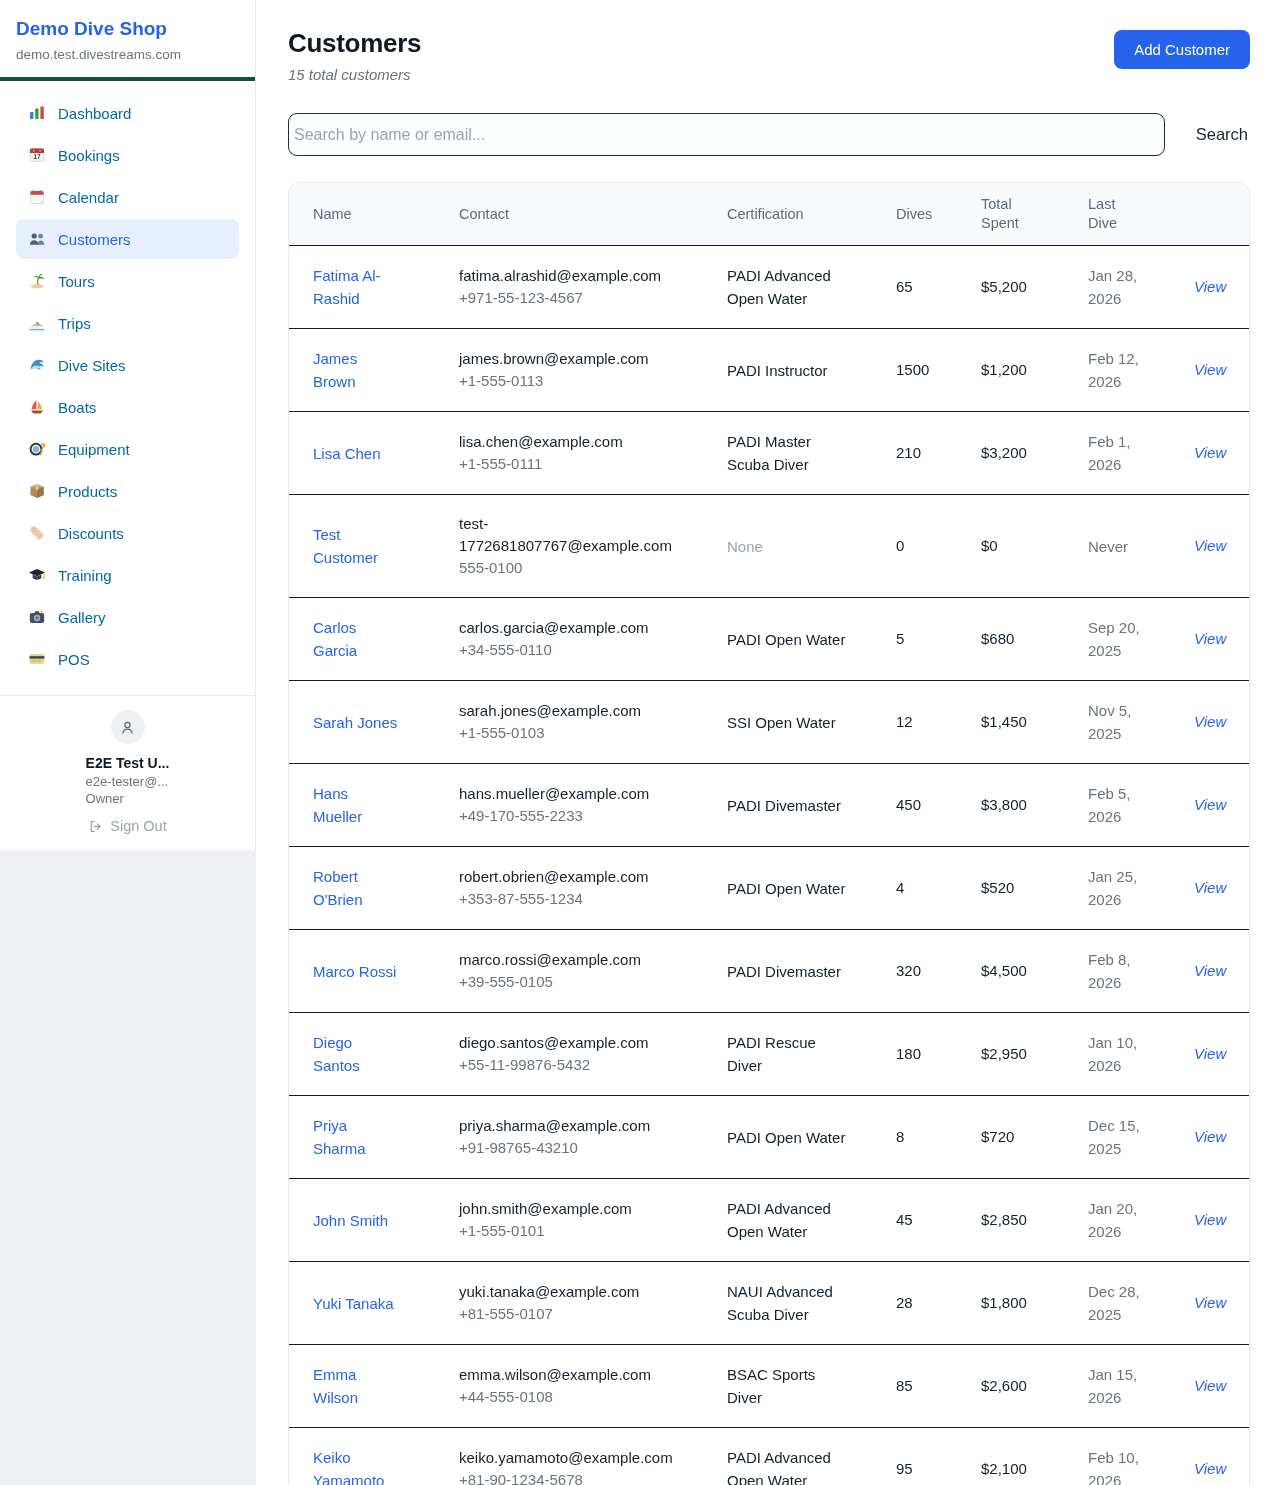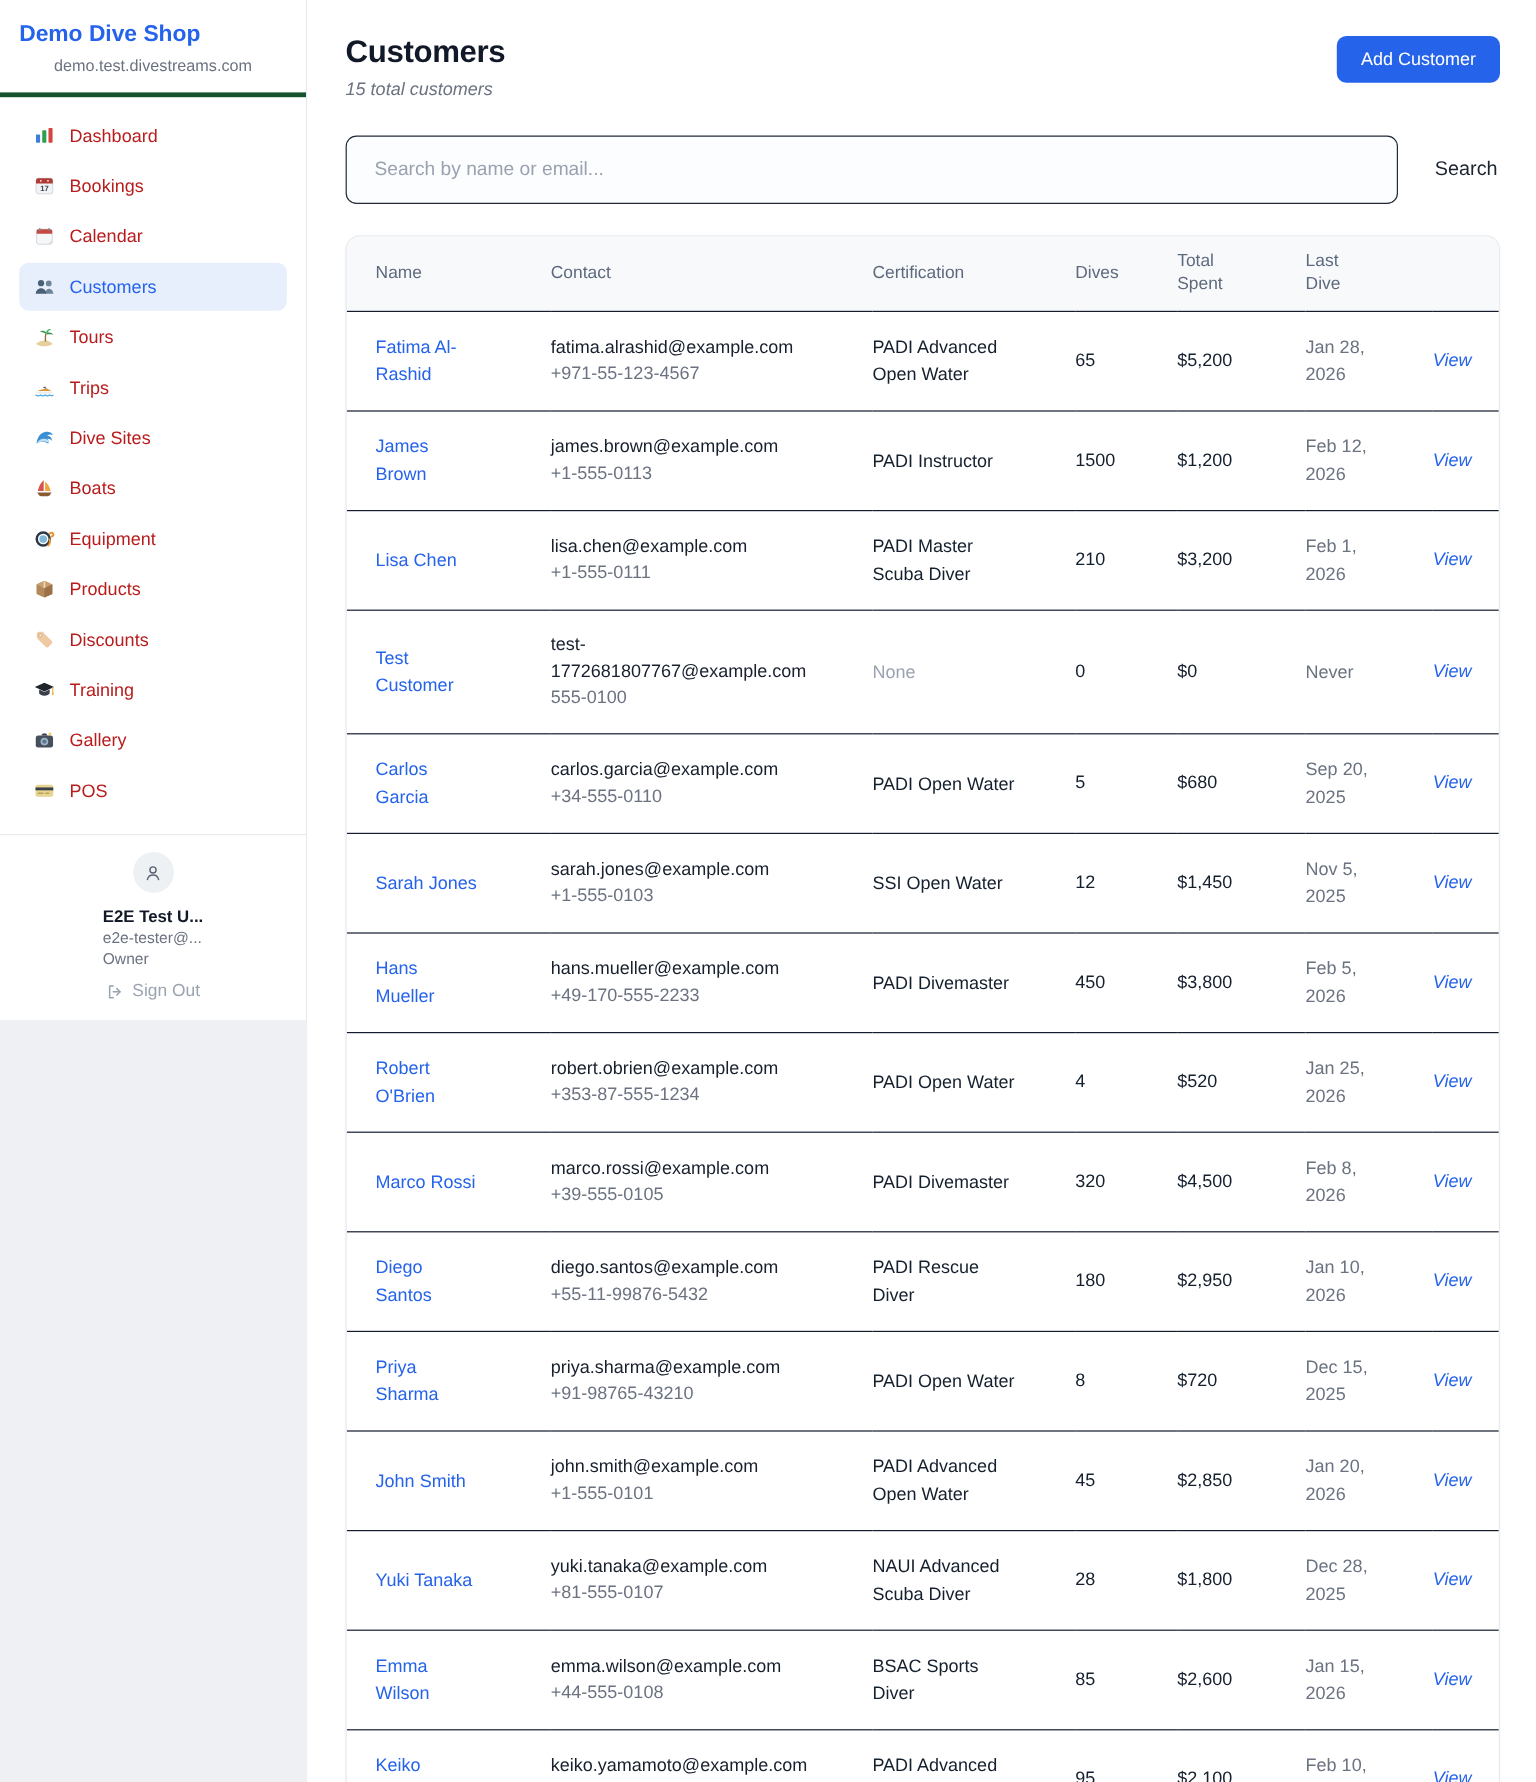--- a/index.html
+++ b/index.html
@@ -12,26 +12,26 @@
   .app { display: flex; align-items: flex-start; width: 1280px; }
 
   
   .sidebar {
     width: 256px; flex: 0 0 256px;
     background: #ffffff;
     border-right: 1px solid #e6e8ee;
   }
   .side-head { padding: 18px 16px 15px; border-bottom: 4px solid #14532d; }
   .shop-name { font-size: 19px; font-weight: 700; color: #2563eb; margin-bottom: 7px; }
-  .shop-domain { font-size: 13.5px; color: #6b7280; text-align: center; }
+  .shop-domain { font-size: 13.5px; color: #6b7280; }
   .side-nav { padding: 12px 16px 14px; list-style: none; }
   .nav-item {
     display: flex; align-items: center; gap: 12px;
     padding: 11px 12px; border-radius: 8px;
-    font-size: 15px; color: #b91c1c;
+    font-size: 15px; color: #0369a1;
     margin-bottom: 2px; cursor: pointer;
   }
   .nav-item.active { background: #e8effc; color: #2563eb; font-weight: 500; }
   .nav-icon { width: 18px; height: 18px; flex: 0 0 18px; display: inline-flex; }
   .nav-icon svg { width: 18px; height: 18px; }
   .side-foot {
     border-top: 1px solid #e9ebef;
     padding: 14px 16px 16px;
     display: flex; align-items: center; gap: 11px; flex-direction: column;
   }
@@ -63,23 +63,23 @@
   .page-subtitle { margin-top: 7px; font-size: 15px; color: #6b7280; font-style: italic; }
   .btn-primary {
     background: #2563eb; color: #ffffff;
     font-size: 15px; font-weight: 500; font-family: inherit;
     border: none; border-radius: 8px;
     padding: 11px 20px; cursor: pointer;
     margin-top: 2px;
   }
   .search-row { display: flex; align-items: center; margin-top: 30px; }
   .search-input {
-    flex: 1; height: 57px;
+    flex: 1; height: 43px;
     border: 1.5px solid #222a38; border-radius: 9px;
-    padding: 0 23px; font-size: 16px; font-family: inherit;
+    padding: 0 5px; font-size: 16px; font-family: inherit;
     color: #111827; background: #fcfdfe; outline: none;
   }
   .search-input::placeholder { color: #9aa2b1; }
   .search-btn {
     background: none; border: none; cursor: pointer;
     font-size: 16.5px; color: #1b2430; font-family: inherit;
     margin-left: 29px; padding: 8px 2px;
   }
 
   

